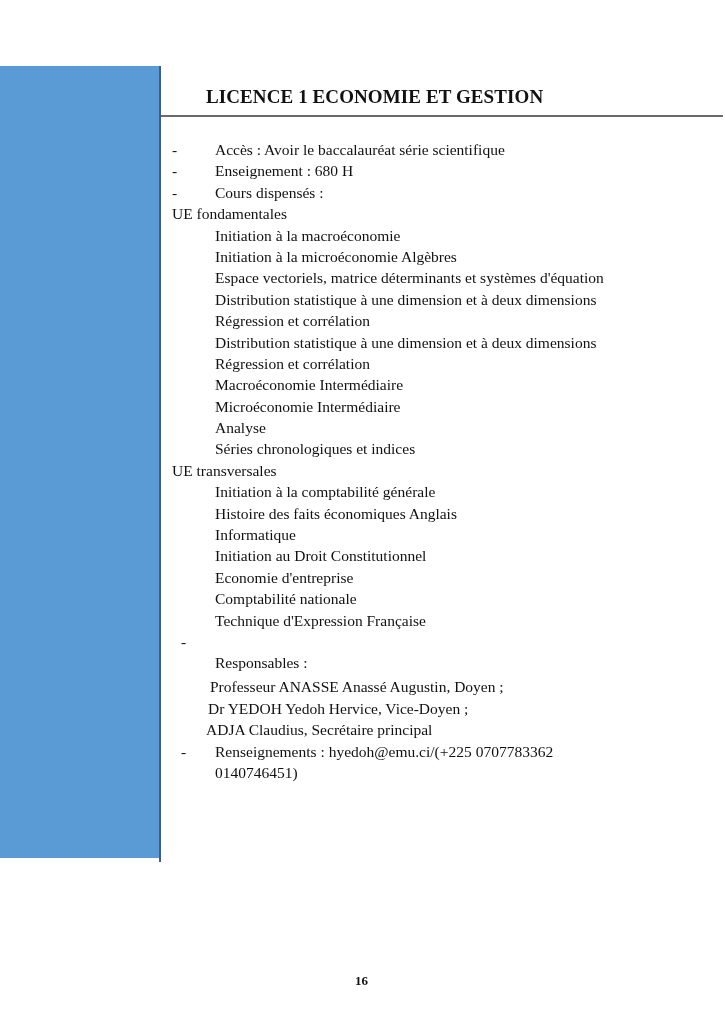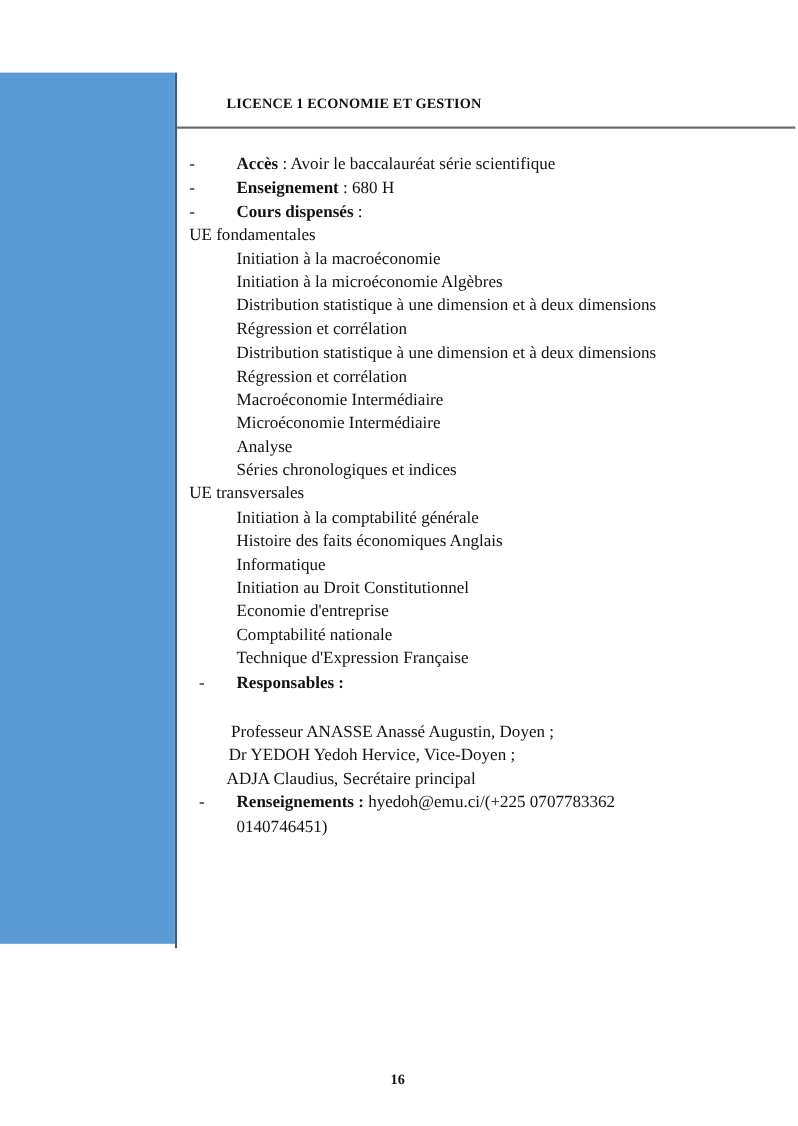--- a/index.html
+++ b/index.html
@@ -1,27 +1,27 @@
 <!DOCTYPE html>
 <html><head>
   <meta charset="utf-8">
   <style>
     html, body { margin: 0; padding: 0; background: #ffffff; }
     body { width: 725px; height: 1024px; position: relative; overflow: hidden;
            font-family: "Liberation Serif", serif; color: #111; }
     .sidebar { position: absolute; left: 0; top: 66px; width: 159px; height: 792px; background: #5b9bd5; }
     .sidebar-edge { position: absolute; left: 159px; top: 66px; width: 2px; height: 796px; background: #3d5f82; }
     .rule { position: absolute; left: 161px; top: 115px; width: 562px; height: 2px; background: #6a6a6a; }
-    .title { position: absolute; left: 206px; top: 86px; font-size: 13px; font-weight: bold; letter-spacing: 0.1px; }
+    .title { position: absolute; left: 206px; top: 86px; font-size: 19px; font-weight: bold; letter-spacing: 0.1px; }
     .content { position: absolute; left: 172px; top: 139px; font-size: 15.5px; line-height: 21.4px; }
     .line { white-space: nowrap; position: relative; height: 21.4px; }
     .dash { position: absolute; left: 0; }
     .bullet-text { position: absolute; left: 43px; }
     .indent { padding-left: 43px; }
-    .b { font-weight: bold; }
+    .b { font-weight: normal; margin-top: 21px; }
     .resp1 { padding-left: 38px; margin-top: 24px; }
     .resp2 { padding-left: 36px; }
     .resp3 { padding-left: 34px; }
     .dash2 { left: 9px; }
     .page-num { position: absolute; left: 355px; top: 973px; font-size: 13px; font-weight: bold; }
   </style>
 </head>
 <body>
 
 <div class="sidebar" style="background: rgb(91, 155, 213);"></div>
@@ -41,20 +41,21 @@
   </div>
   <div class="line">
     <span class="dash">-</span>
     <span class="bullet-text"><span class="b">Cours dispensés</span><span> :</span></span>
   </div>
 
   <div class="line">UE fondamentales</div>
   <div>
     <div class="line indent">Initiation à la macroéconomie</div>
     <div class="line indent">Initiation à la microéconomie Algèbres</div>
+    <div class="line indent">Espace vectoriels, matrice déterminants et systèmes d'équation</div>
     <div class="line indent">Distribution statistique à une dimension et à deux dimensions</div>
     <div class="line indent">Régression et corrélation</div>
     <div class="line indent">Distribution statistique à une dimension et à deux dimensions</div>
     <div class="line indent">Régression et corrélation</div>
     <div class="line indent">Macroéconomie Intermédiaire</div>
     <div class="line indent">Microéconomie Intermédiaire</div>
     <div class="line indent">Analyse</div>
     <div class="line indent">Séries chronologiques et indices</div>
   </div>
 

